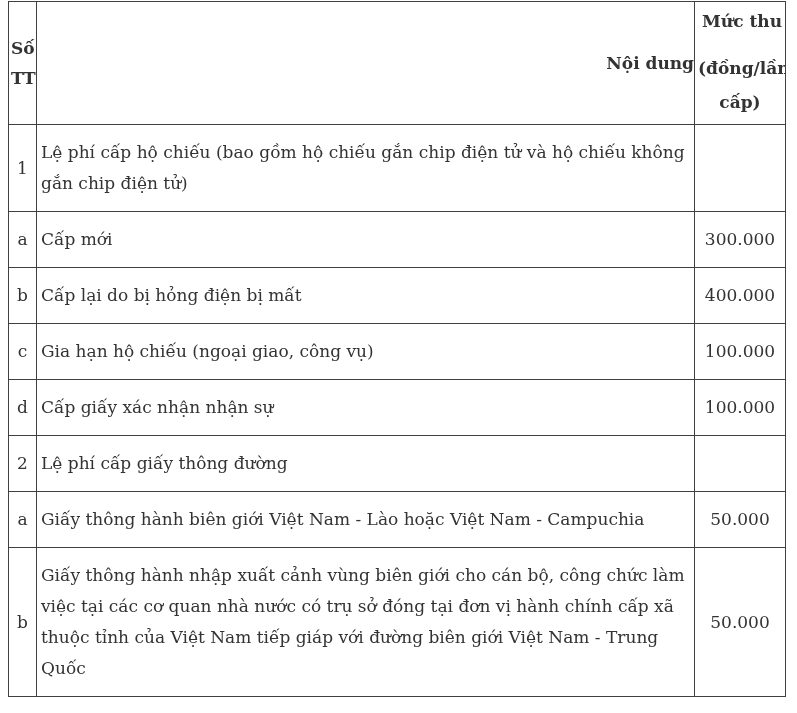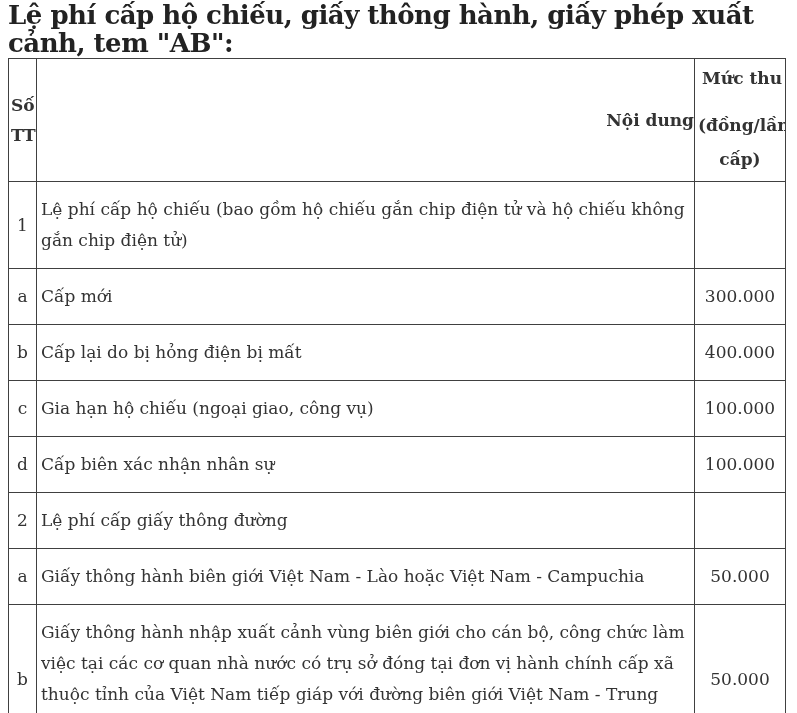--- a/index.html
+++ b/index.html
@@ -91,21 +91,20 @@
   td.cell-fee {
     text-align: center;
     padding: 12px 2px;
   }
 </style>
 </head>
 <body>
 
 <div class="page">
 
-  <h1 class="page-title">Lệ phí cấp hộ chiếu, giấy thông hành, giấy phép xuất cảnh, tem "AB":</h1>
 
   <table class="fee-table">
     <colgroup>
       <col class="c-stt">
       <col class="c-noi">
       <col class="c-muc">
     </colgroup>
     <thead>
       <tr>
         <th class="h-stt">Số TT</th>
@@ -134,21 +133,21 @@
         <td class="cell-content">Cấp lại do bị hỏng điện bị mất</td>
         <td class="cell-fee">400.000</td>
       </tr>
       <tr>
         <td class="cell-stt">c</td>
         <td class="cell-content">Gia hạn hộ chiếu (ngoại giao, công vụ)</td>
         <td class="cell-fee">100.000</td>
       </tr>
       <tr>
         <td class="cell-stt">d</td>
-        <td class="cell-content">Cấp biên xác nhận nhân sự</td>
+        <td class="cell-content">Cấp giấy xác nhận nhận sự</td>
         <td class="cell-fee">100.000</td>
       </tr>
       <tr>
         <td class="cell-stt">2</td>
         <td class="cell-content">Lệ phí cấp giấy thông đường</td>
         <td class="cell-fee"></td>
       </tr>
       <tr>
         <td class="cell-stt">a</td>
         <td class="cell-content">Giấy thông hành biên giới Việt Nam - Lào hoặc Việt Nam - Campuchia</td>

